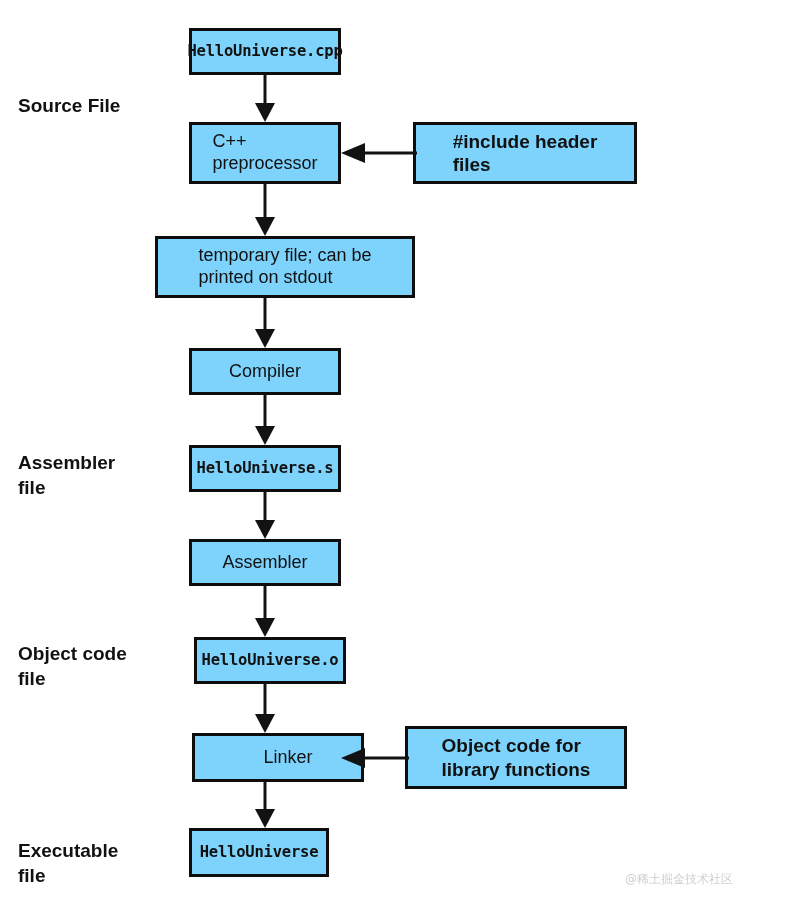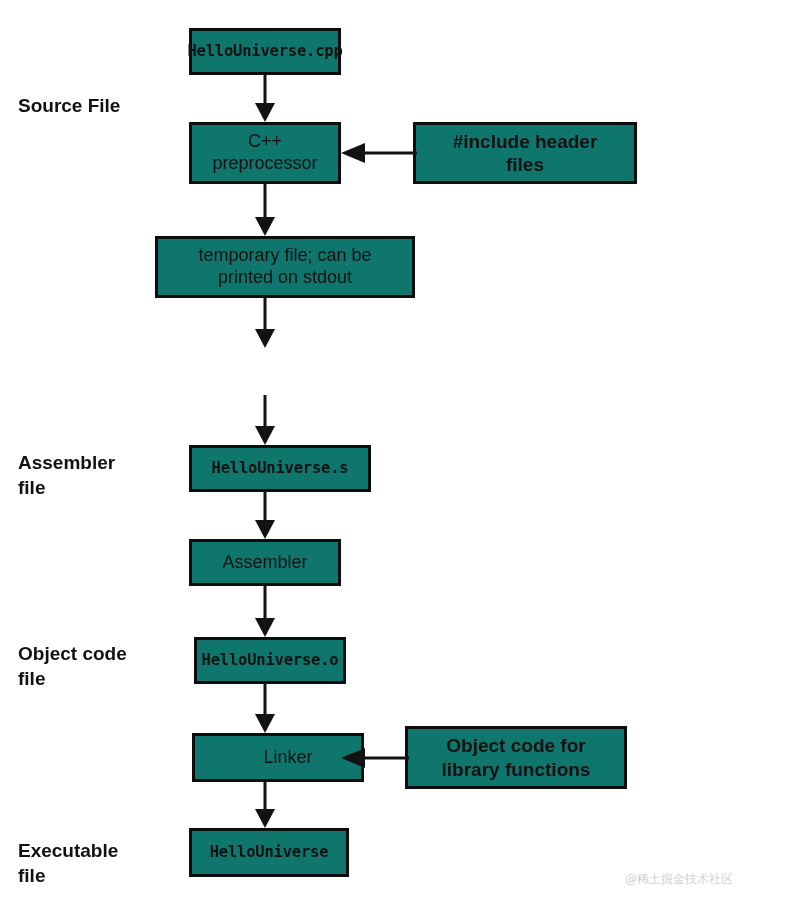--- a/index.html
+++ b/index.html
@@ -14,25 +14,25 @@
     background: #ffffff;
     overflow: hidden;
     font-family: "Liberation Sans", sans-serif;
   }
 
   
   .box {
     position: absolute;
     box-sizing: border-box;
     border: 3px solid #0d0d0d;
-    background: #0f766e;
+    background: #7dd3fc;
     display: flex;
     align-items: center;
     justify-content: center;
-    text-align: center;
+    text-align: left;
     color: #111111;
     line-height: 1.22;
   }
   .box-mono {
     font-family: "DejaVu Sans Mono", "Liberation Mono", monospace;
     font-size: 15.5px;
     font-weight: 700;
     letter-spacing: -0.2px;
   }
   .box-proc {
@@ -98,30 +98,31 @@
 file</div>
 
   <div class="box box-mono" style="left:189px; top:28px; width:152px; height:47px;">HelloUniverse.cpp</div>
 
   <div class="box box-proc" style="left:189px; top:122px; width:152px; height:62px; white-space:pre-line;">C++
 preprocessor</div>
 
   <div class="box box-proc" style="left:155px; top:236px; width:260px; height:62px; white-space:pre-line;">temporary file; can be
 printed on stdout</div>
 
+  <div class="box box-proc" style="left:189px; top:348px; width:152px; height:47px;">Compiler</div>
 
-  <div class="box box-mono" style="left:189px; top:445px; width:182px; height:47px;">HelloUniverse.s</div>
+  <div class="box box-mono" style="left:189px; top:445px; width:152px; height:47px;">HelloUniverse.s</div>
 
   <div class="box box-proc" style="left:189px; top:539px; width:152px; height:47px;">Assembler</div>
 
   <div class="box box-mono" style="left:194px; top:637px; width:152px; height:47px;">HelloUniverse.o</div>
 
   <div class="box box-proc" style="left:192px; top:733px; width:172px; height:49px;padding-left:20px;">Linker</div>
 
-  <div class="box box-mono" style="left:189px; top:828px; width:160px; height:49px;">HelloUniverse</div>
+  <div class="box box-mono" style="left:189px; top:828px; width:140px; height:49px;">HelloUniverse</div>
 
   <div class="box box-side" style="left:413px; top:122px; width:224px; height:62px; white-space:pre-line;">#include header
 files</div>
 
   <div class="box box-side" style="left:405px; top:726px; width:222px; height:63px; white-space:pre-line;">Object code for
 library functions</div>
 
   <svg class="conn" style="left:246px; top:75px; width:38px; height:48px;" viewBox="0 0 38 48">
     <line x1="19" y1="0" x2="19" y2="31"></line>
     <polygon points="19,47 9,28 29,28"></polygon>

